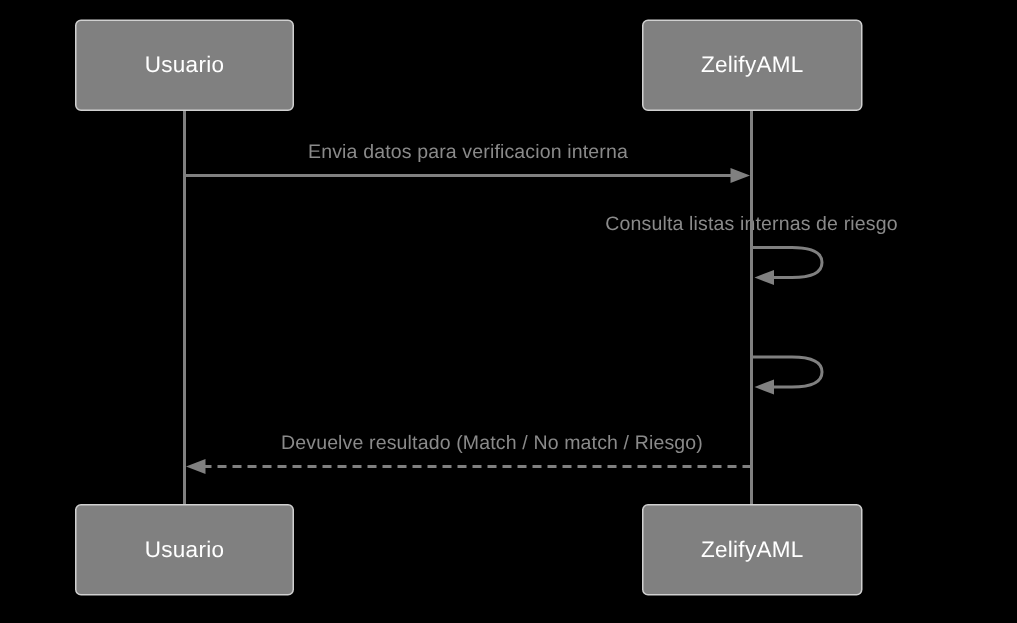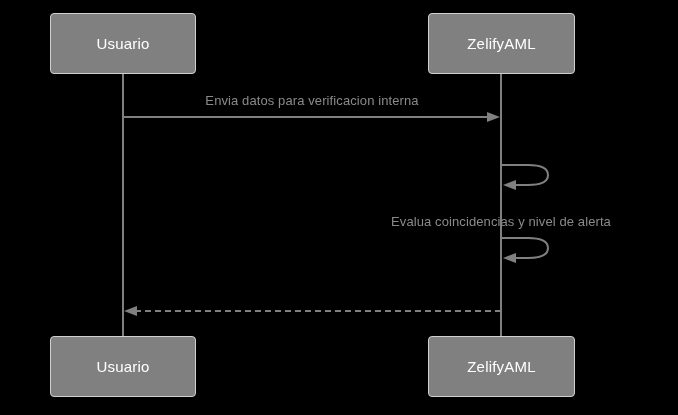--- a/index.html
+++ b/index.html
@@ -72,23 +72,24 @@
   <div class="participant-box" style="left:50px; top:336px; width:146px; height:61px;">
     <span>Usuario</span>
   </div>
 
   <div class="participant-box" style="left:428px; top:336px; width:147px; height:61px;">
     <span>ZelifyAML</span>
   </div>
 
   <div class="msg-label centered" style="left:312px; top:93px;">Envia datos para verificacion interna</div>
 
+  <div class="msg-label centered" style="left:501px; top:141px;">Consulta listas internas de riesgo</div>
 
-  <div class="msg-label centered" style="left:501px; top:214px;">Evalua coincidencias y nivel de alerta</div>
 
+  <div class="msg-label centered" style="left:328px; top:287px;">Devuelve resultado (Match / No match / Riesgo)</div>
 
   <svg class="overlay" viewBox="0 0 678 415" xmlns="http://www.w3.org/2000/svg">
 
     <line x1="123" y1="74" x2="123" y2="336" stroke="#808080" stroke-width="2"></line>
     <line x1="501" y1="74" x2="501" y2="336" stroke="#808080" stroke-width="2"></line>
 
     <line x1="123" y1="117" x2="494" y2="117" stroke="#808080" stroke-width="2"></line>
     <polygon points="500,117 487,112 487,122" fill="#808080"></polygon>
 
     <path d="M 501,165 L 528,165 Q 548,165 548,175 Q 548,185 528,185 L 510,185" fill="none" stroke="#808080" stroke-width="2"></path>

